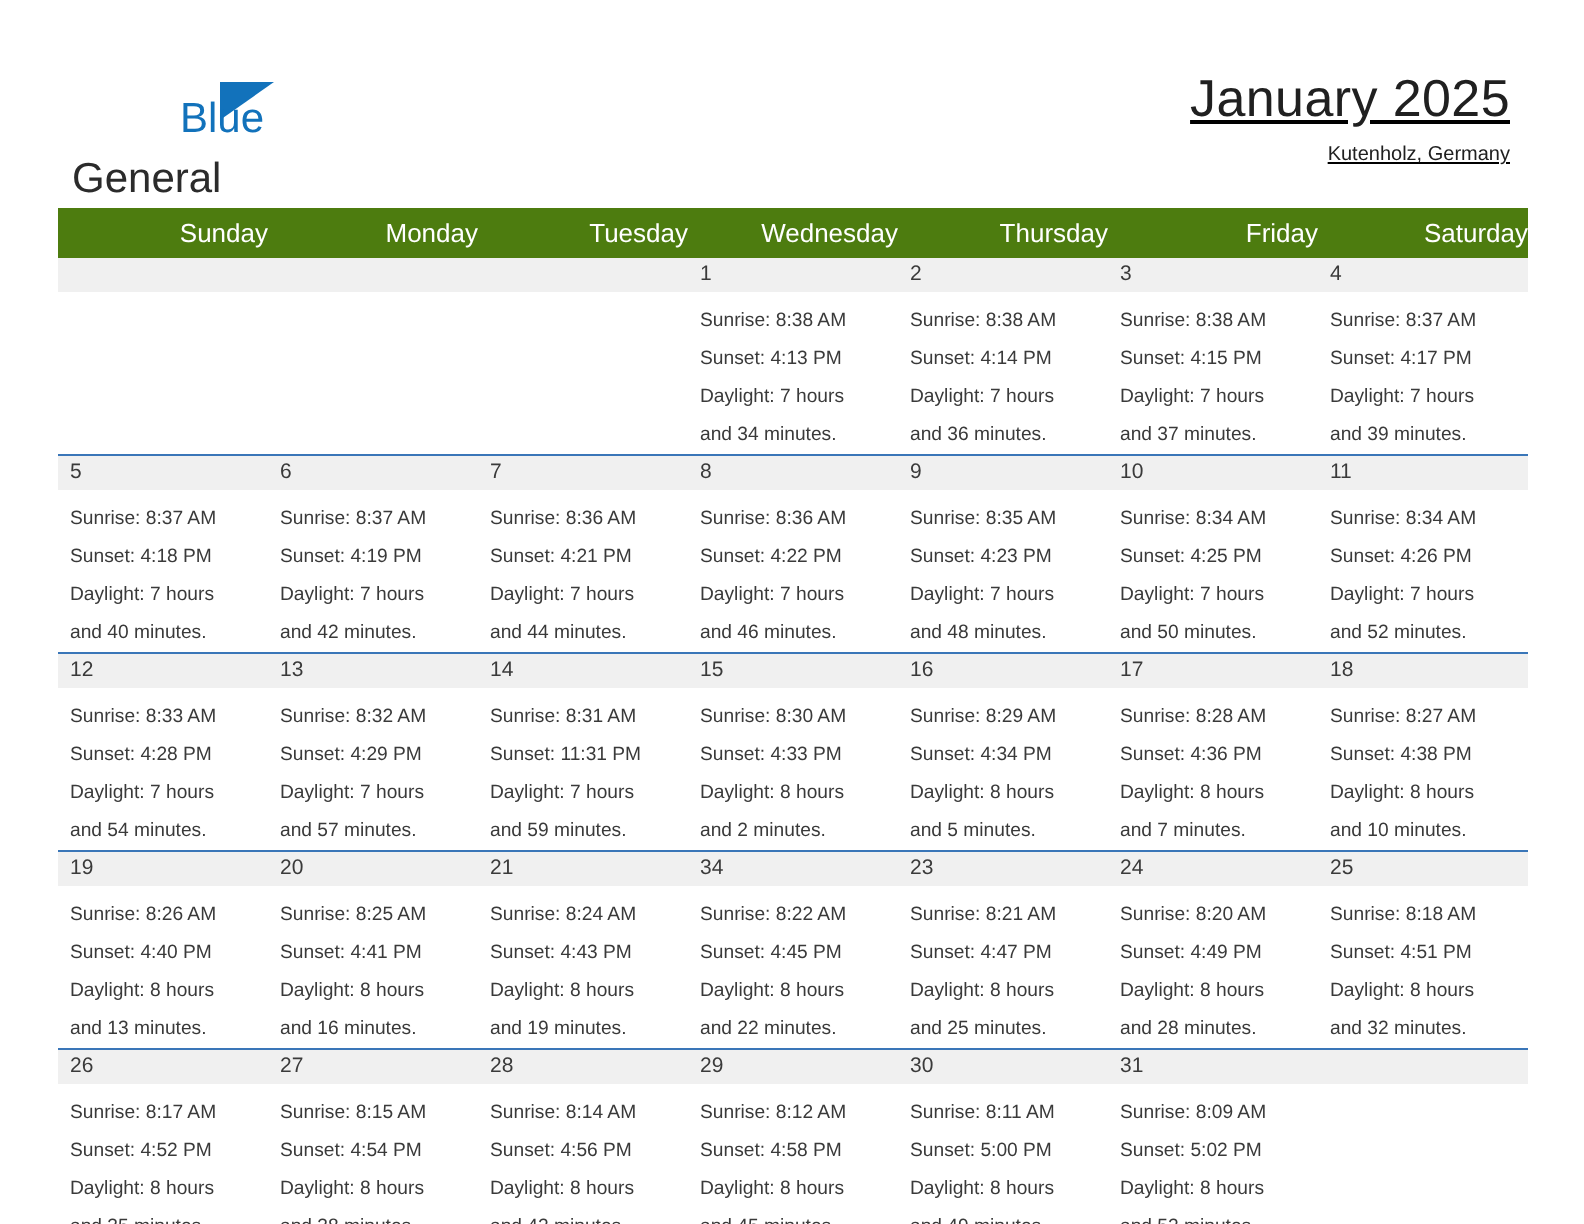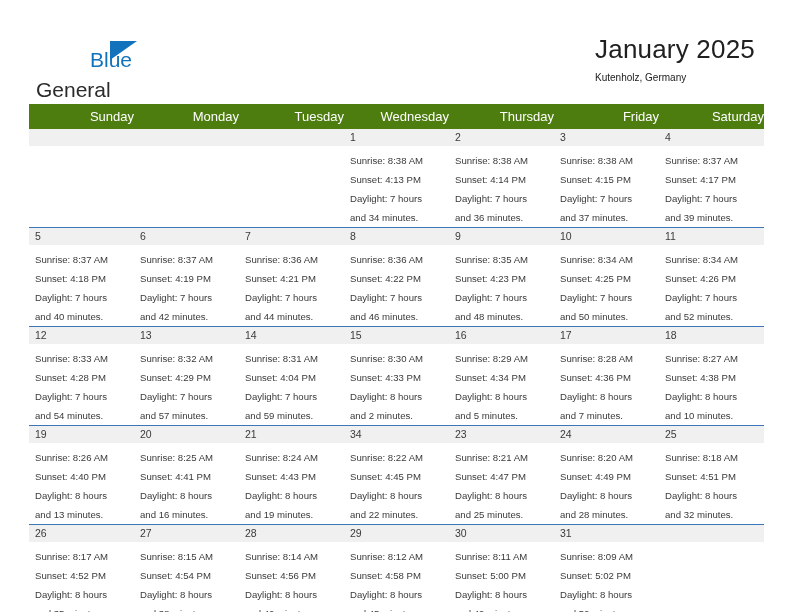--- a/index.html
+++ b/index.html
@@ -49,21 +49,22 @@
     position: absolute;
     left: 54px; top: 10px;
     font-size: 21px;
     color: #1272bb;
     line-height: 23px;
   }
 
   .title-block {
     position: absolute;
     right: 37px; top: 33px;
-    text-align: left;
+    text-align: right;
+    text-decoration: underline;
   }
   .cal-title {
     font-size: 26px;
     color: #202020;
     font-weight: normal;
     line-height: 32px;
     letter-spacing: 0.2px;
   }
   .cal-subtitle {
     font-size: 10px;
@@ -259,21 +260,21 @@
         <td>
           <span class="daynum">13</span>
           <div class="cell-body">Sunrise: 8:32 AM
 Sunset: 4:29 PM
 Daylight: 7 hours
 and 57 minutes.</div>
         </td>
         <td>
           <span class="daynum">14</span>
           <div class="cell-body">Sunrise: 8:31 AM
-Sunset: 4:04 PM
+Sunset: 11:31 PM
 Daylight: 7 hours
 and 59 minutes.</div>
         </td>
         <td>
           <span class="daynum">15</span>
           <div class="cell-body">Sunrise: 8:30 AM
 Sunset: 4:33 PM
 Daylight: 8 hours
 and 2 minutes.</div>
         </td>

